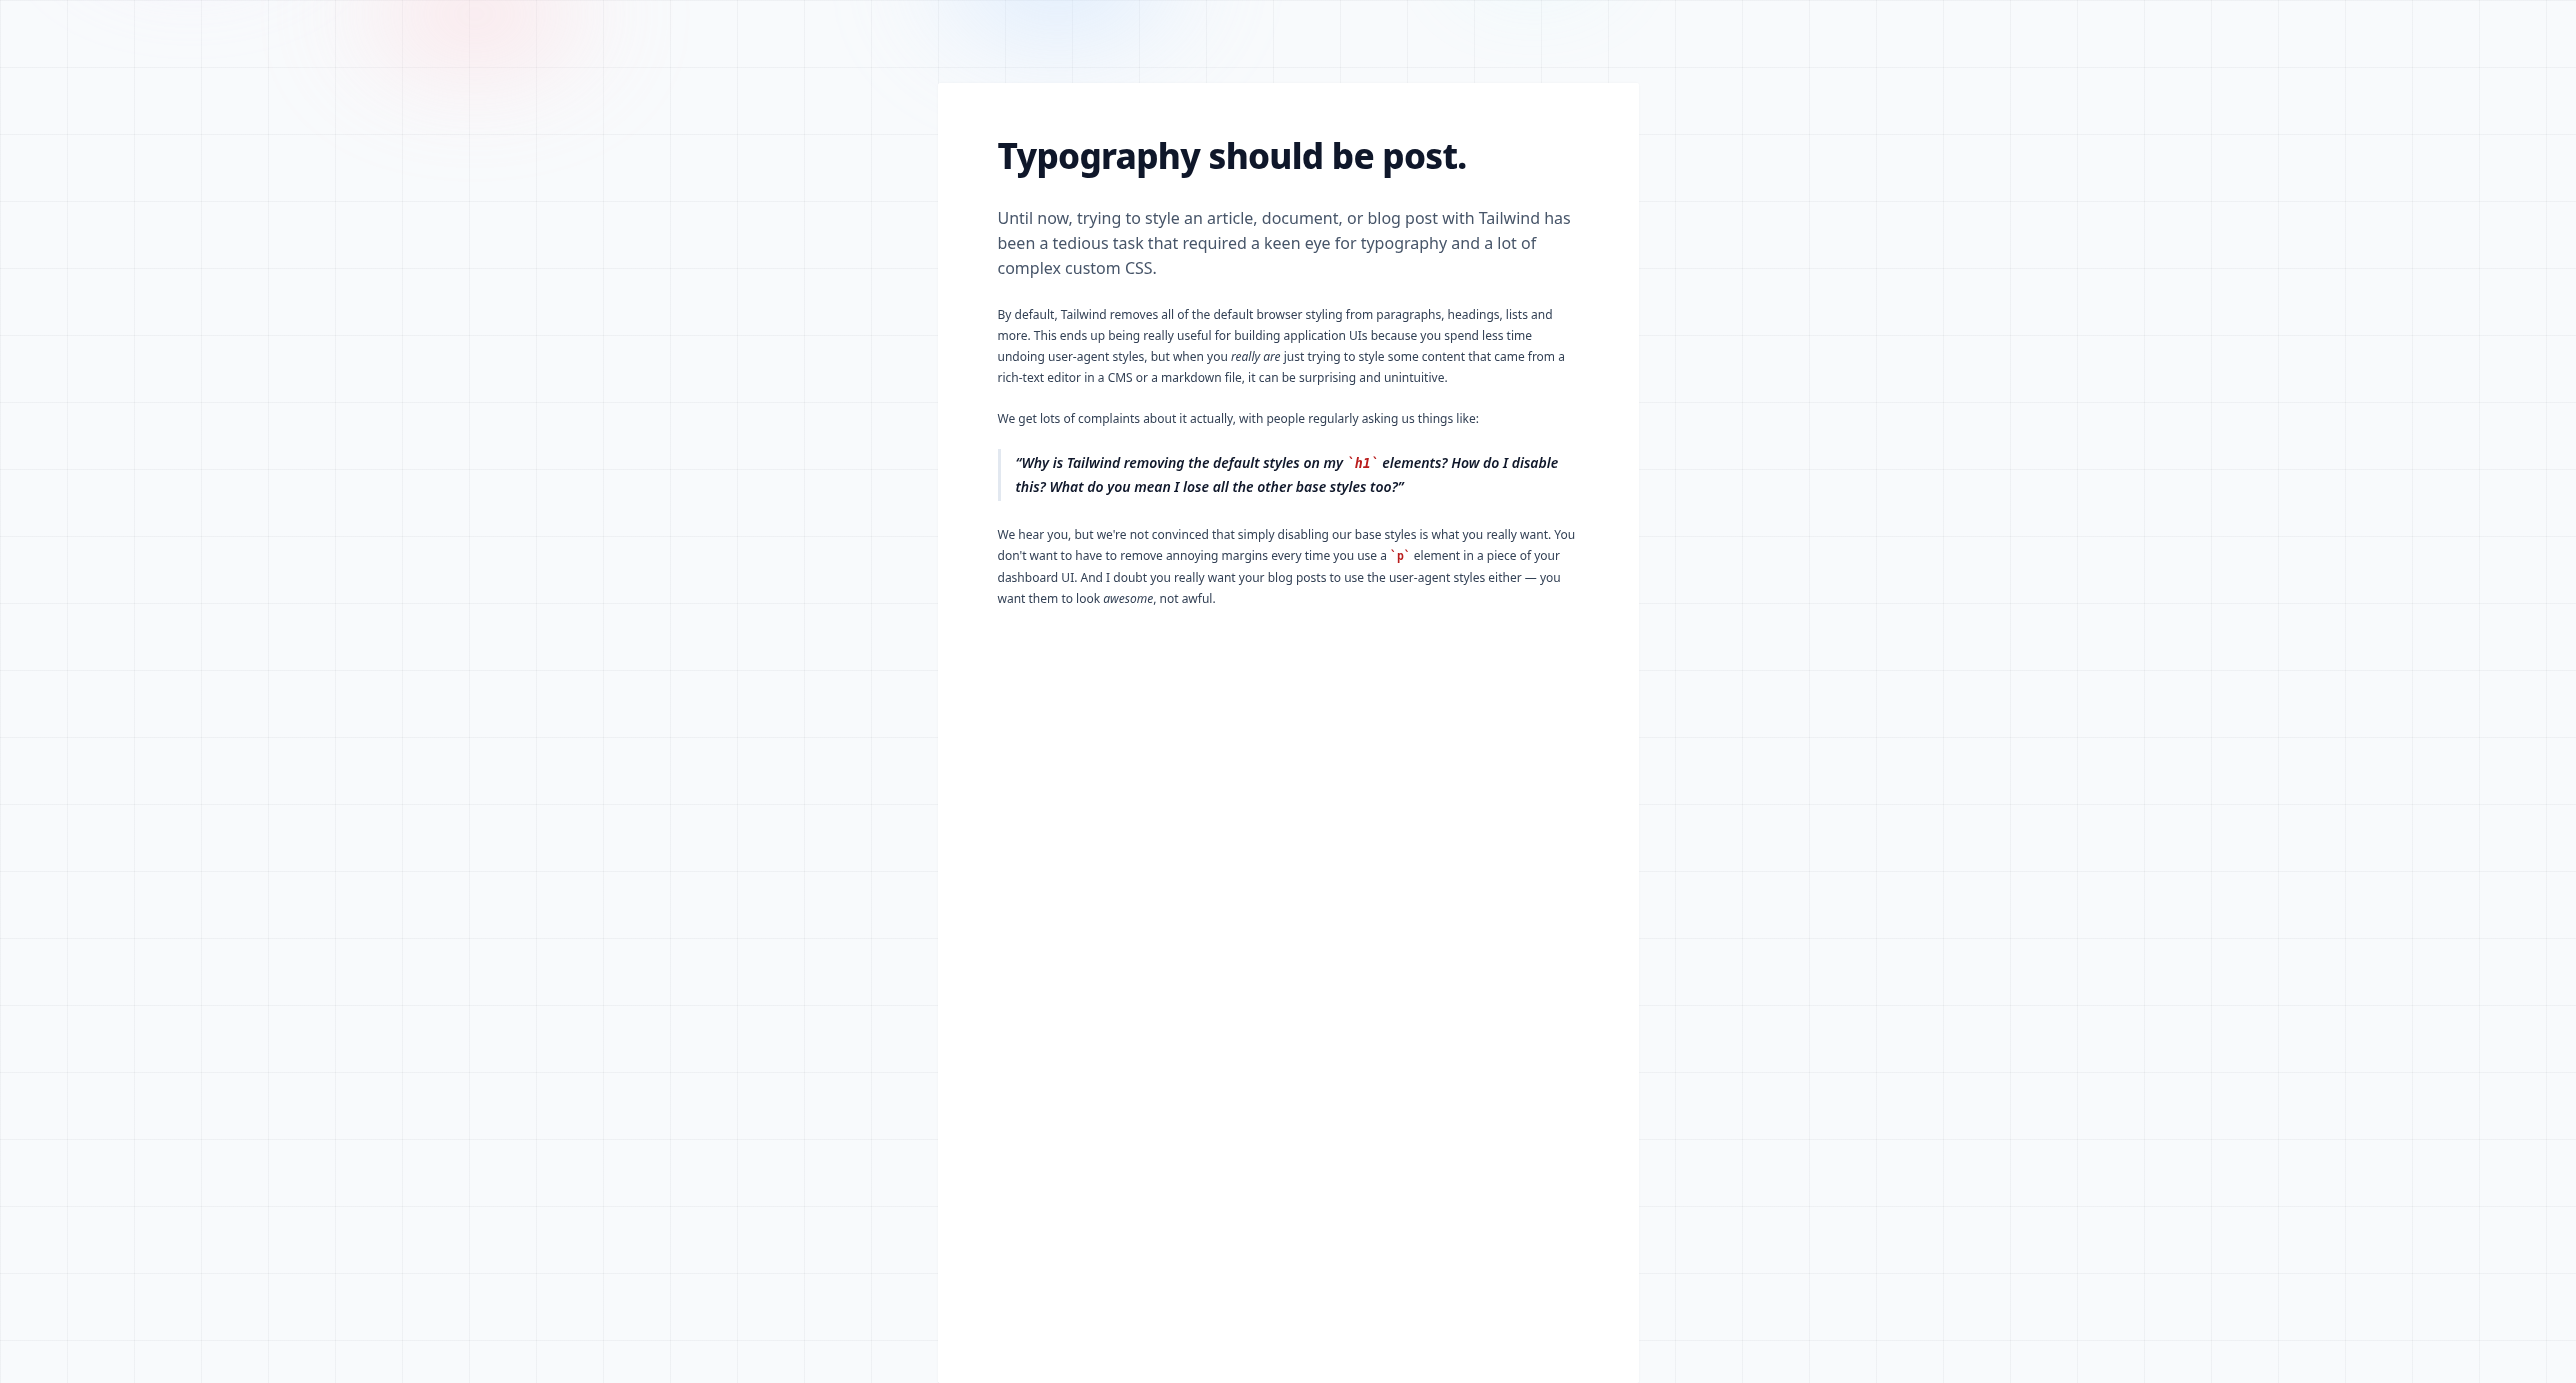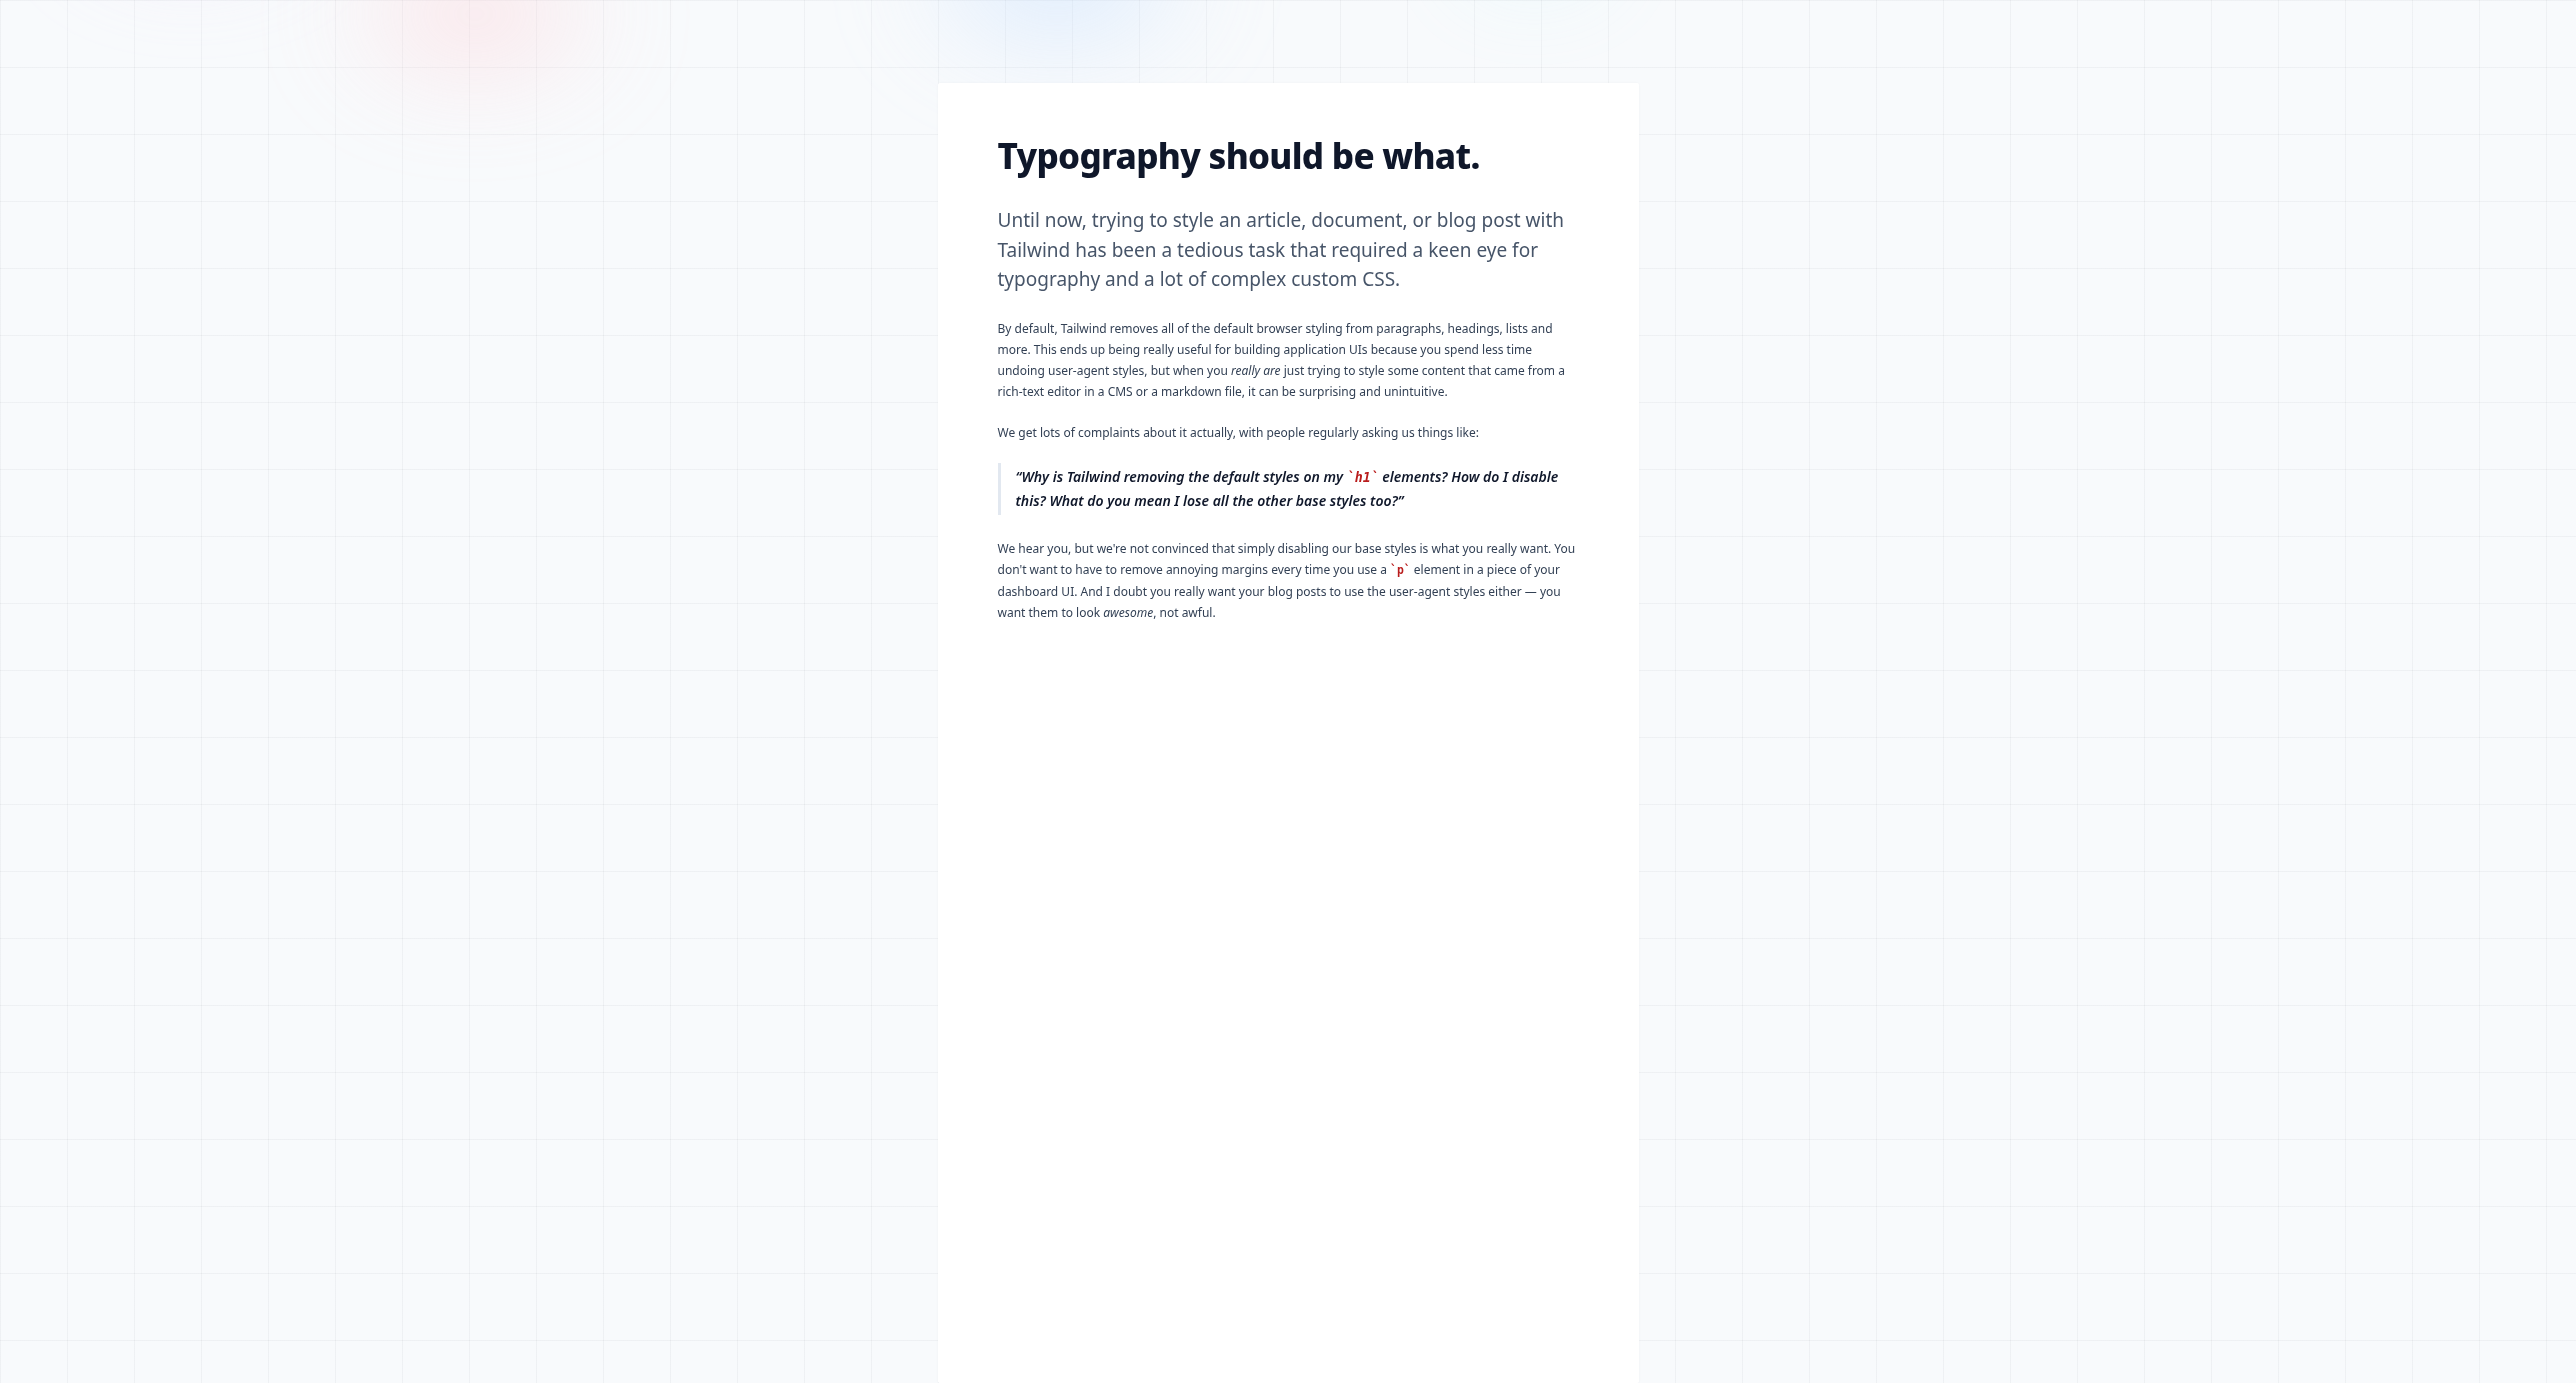--- a/index.html
+++ b/index.html
@@ -50,21 +50,21 @@
     color: #0f172a;
     font-weight: 800;
     font-size: 35px;
     line-height: 1.15;
     letter-spacing: -0.02em;
     margin-bottom: 30px;
   }
 
   .prose .lead {
     color: #475569;
-    font-size: 19px;
+    font-size: 16px;
     line-height: 1.55;
     margin-bottom: 23.4px;
   }
 
   .prose p {
     color: #334155;
     font-size: 12px;
     line-height: 1.75;
     margin-bottom: 20px;
   }
@@ -103,21 +103,21 @@
 <div class="aurora">
   <div class="blob b3"></div>
   <div class="blob b1"></div>
 
   <div class="blob b2"></div>
   <div class="blob b5"></div>
 </div>
 
 <article class="page prose">
 
-  <h1>Typography should be what.</h1>
+  <h1>Typography should be post.</h1>
 
   <p class="lead">Until now, trying to style an article, document, or blog post with Tailwind has been a tedious task that required a keen eye for typography and a lot of complex custom CSS.</p>
 
   <p>
     <span>By default, Tailwind removes all of the default browser styling from paragraphs, headings, lists and more. This ends up being really useful for building application UIs because you spend less time undoing user-agent styles, but when you </span><em>really are</em><span> just trying to style some content that came from a rich-text editor in a CMS or a markdown file, it can be surprising and unintuitive.</span>
   </p>
 
   <p>We get lots of complaints about it actually, with people regularly asking us things like:</p>
 
   <blockquote>

